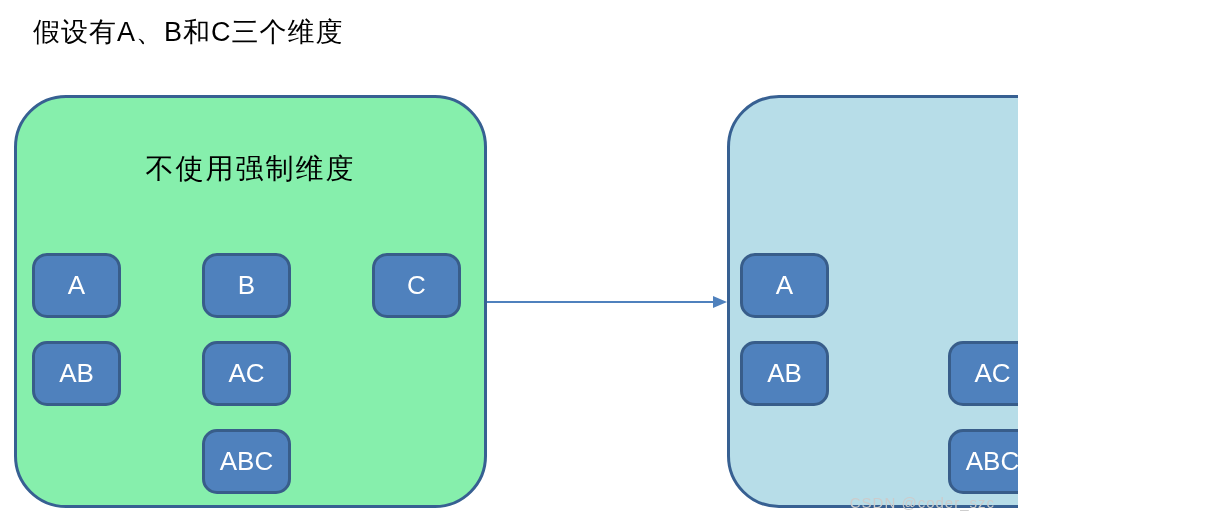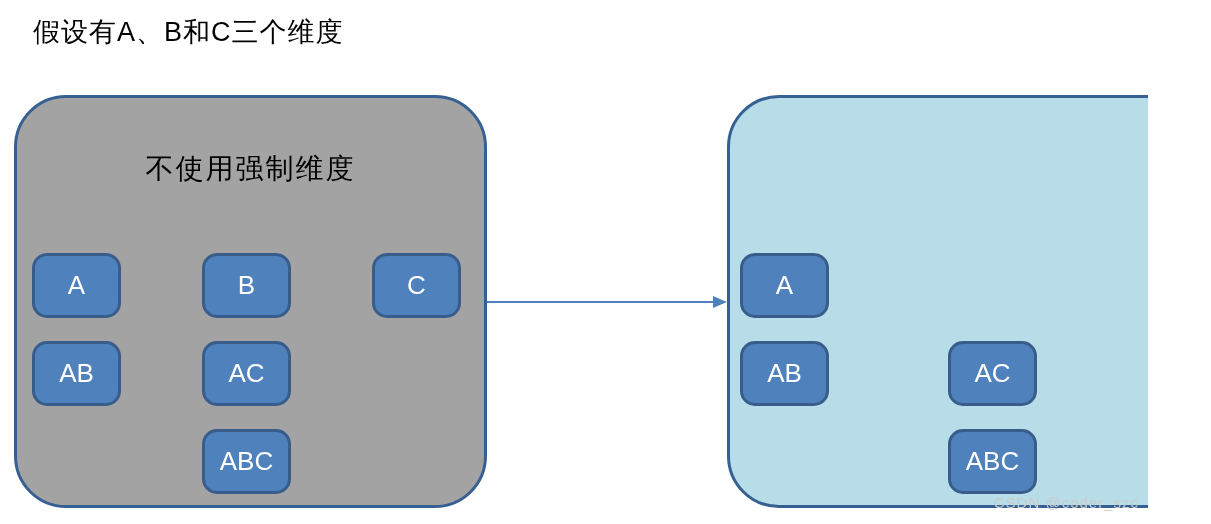--- a/index.html
+++ b/index.html
@@ -3,21 +3,21 @@
 <meta charset="utf-8">
 <style>
   html, body {
     margin: 0;
     padding: 0;
     background: #ffffff;
     font-family: "Liberation Sans", sans-serif;
   }
   .canvas {
     position: relative;
-    width: 1148px;
+    width: 1018px;
     height: 524px;
     background: #ffffff;
     overflow: hidden;
   }
   .main-title {
     position: absolute;
     left: 33px;
     top: 14px;
     font-size: 27px;
     color: #000000;
@@ -64,36 +64,36 @@
   }
   .arrow {
     position: absolute;
     left: 487px;
     top: 292px;
     width: 240px;
     height: 20px;
   }
   .watermark {
     position: absolute;
-    right: 9px;
+    right: 23px;
     top: 494px;
     font-size: 15px;
     color: var(--watermark-text, #cccccc);
     letter-spacing: 1px;
     white-space: nowrap;
   }
 </style>
 </head>
 <body style="background: rgb(255, 255, 255);">
 
 <div class="canvas">
 
   <div class="main-title">假设有A、B和C三个维度</div>
 
-  <div class="panel panel-left" id="panel-0" style="background: #a3a3a3; text-decoration: underline;">
+  <div class="panel panel-left" id="panel-0" style="background: #86efac; text-decoration: underline;">
     <div class="panel-title">不使用强制维度</div>
     <div class="boxes">
         <div class="dim-box" style="left: 15px; top: 155px;">A</div>
         <div class="dim-box" style="left: 185px; top: 155px;">B</div>
         <div class="dim-box" style="left: 355px; top: 155px;">C</div>
         <div class="dim-box" style="left: 15px; top: 243px;">AB</div>
         <div class="dim-box" style="left: 185px; top: 243px;">AC</div>
         <div class="dim-box" style="left: 185px; top: 331px;">ABC</div>
       </div>
   </div>

